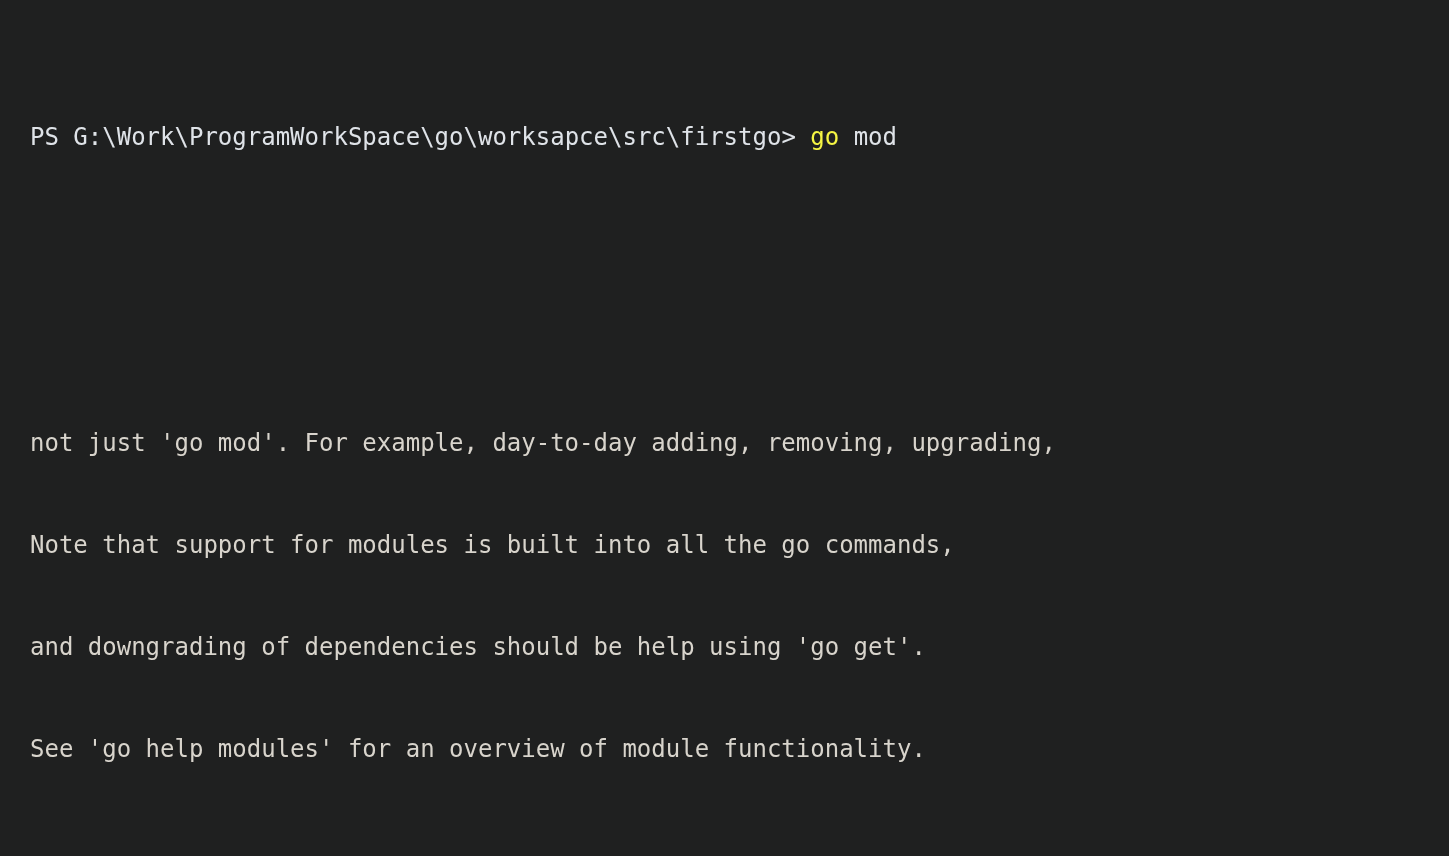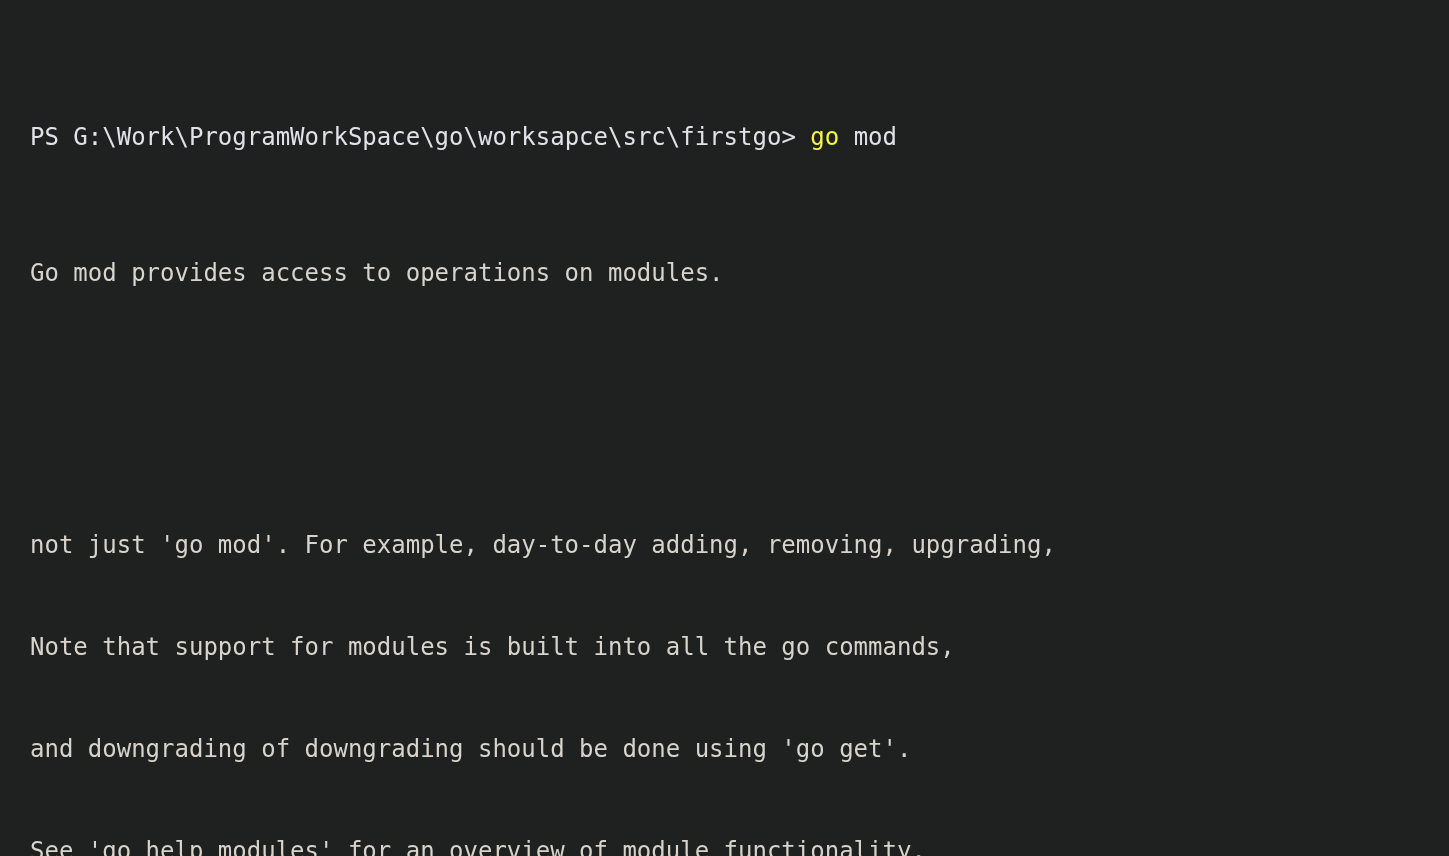--- a/index.html
+++ b/index.html
@@ -45,27 +45,26 @@
     color: #dfe3e8;
   }
 </style>
 </head>
 <body>
 
 <div id="terminal">
 
   <div class="line"><span class="tok-path">PS </span><span class="tok-path">G:\Work\ProgramWorkSpace\go\worksapce\src\firstgo</span><span class="tok-path">&gt; </span><span class="tok-cmd">go</span><span class="tok-arg"> mod</span></div>
 
-  <div class="line">Go mod provides access to operations on modules.</div>
 
   <div class="line blank"> </div>
 
   <div class="line">not just 'go mod'. For example, day-to-day adding, removing, upgrading,</div>
   <div class="line">Note that support for modules is built into all the go commands,</div>
-  <div class="line">and downgrading of downgrading should be done using 'go get'.</div>
+  <div class="line">and downgrading of dependencies should be help using 'go get'.</div>
   <div class="line">See 'go help modules' for an overview of module functionality.</div>
 
   
 
   
 
   
 
   
 

